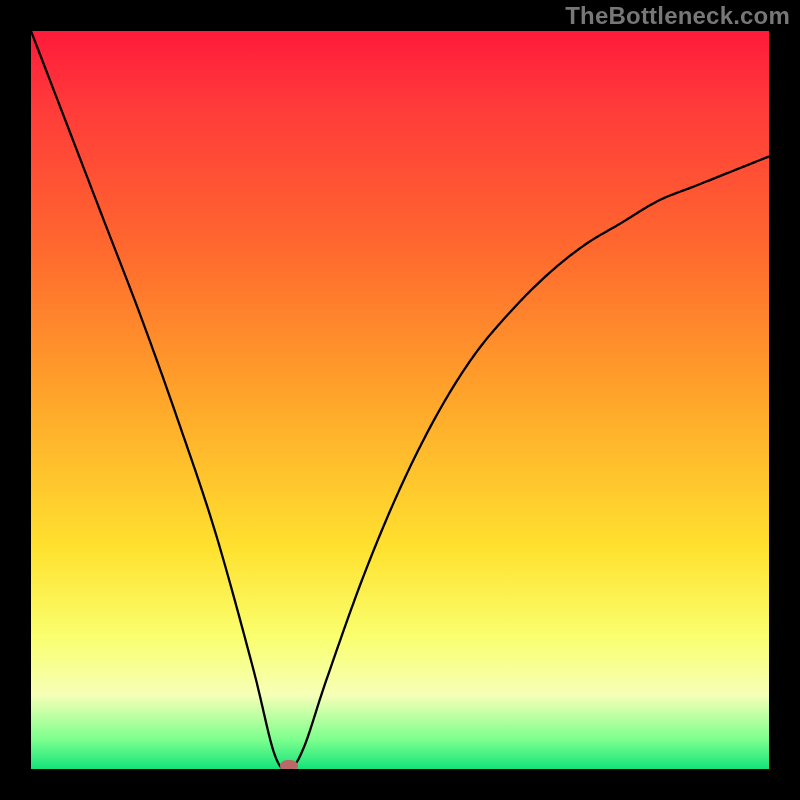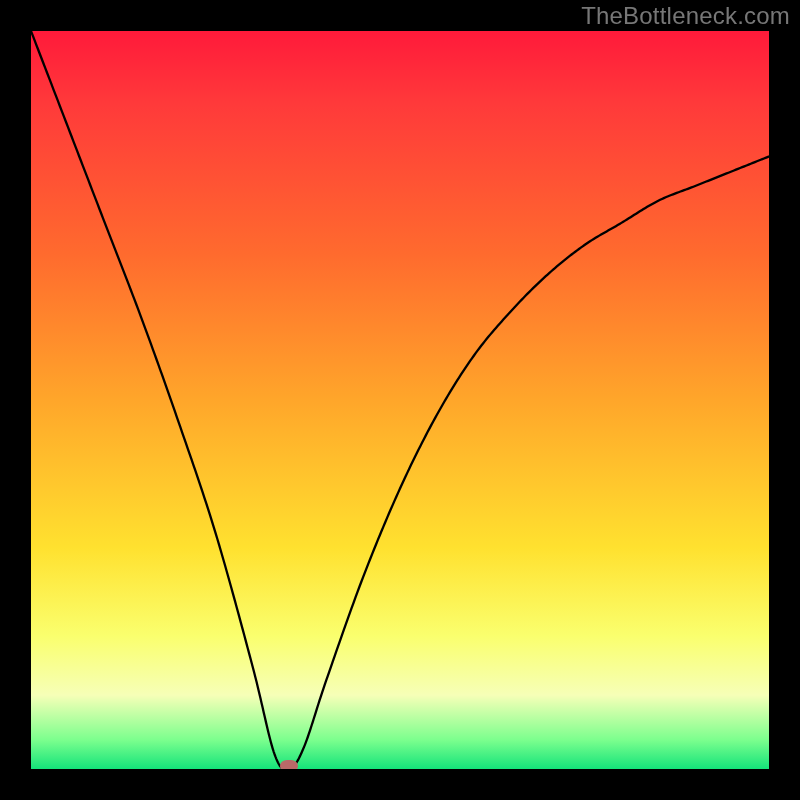--- a/index.html
+++ b/index.html
@@ -41,21 +41,21 @@
       #7dff8e 96%,
       #14e37a 100%
     );
   }
   .watermark {
     position: absolute;
     top: 2px;
     right: 10px;
     color: #777;
     font-size: 24px;
-    font-weight: 400;
+    font-weight: 700;
     letter-spacing: 0.2px;
     user-select: none;
   }
   svg.curve {
     position: absolute;
     inset: 0;
     width: 100%;
     height: 100%;
     pointer-events: none;
   }

